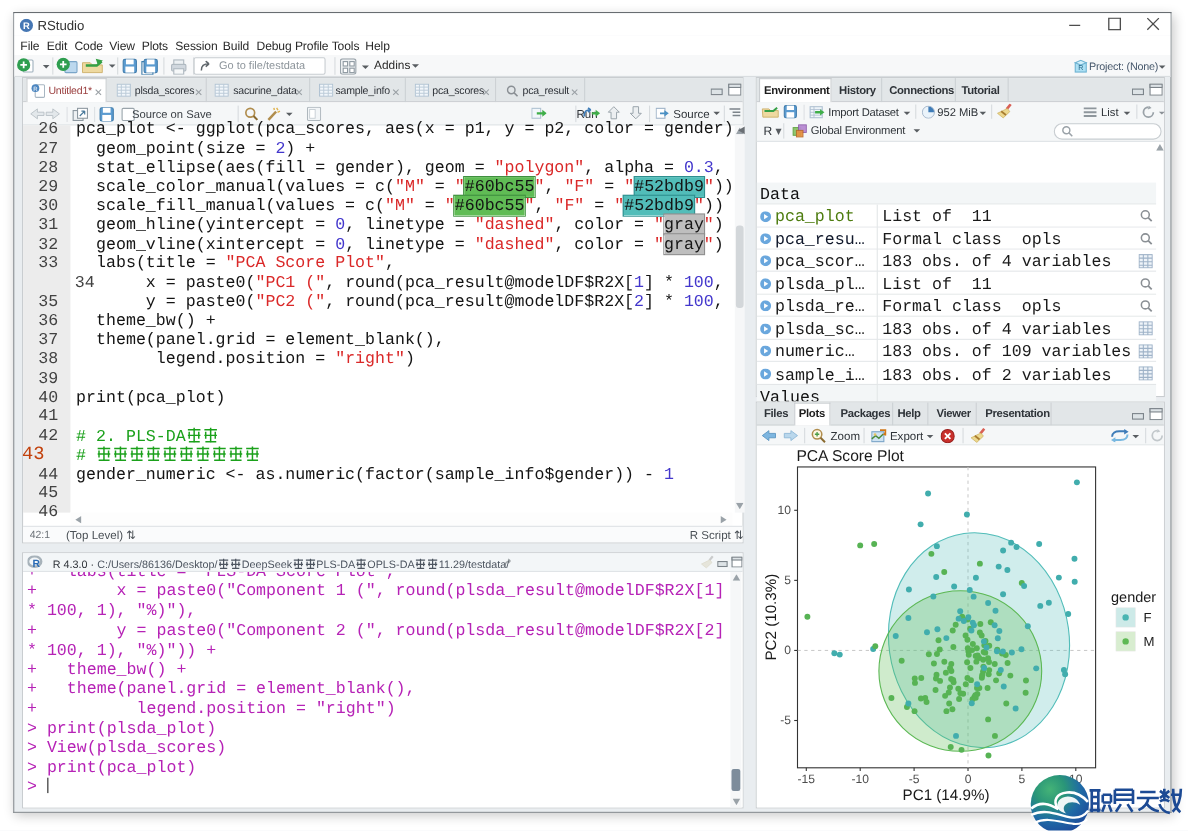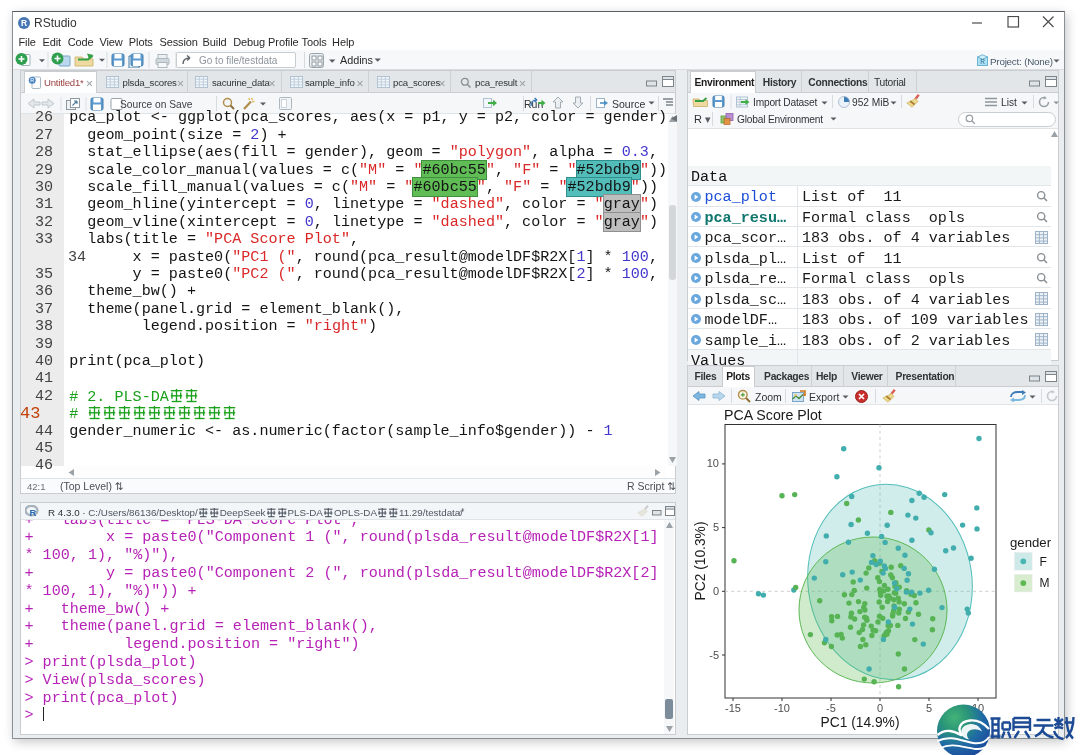--- a/index.html
+++ b/index.html
@@ -494,21 +494,21 @@
 <div class="abs" style="left:665px;top:699px;width:8px;height:20px;background:#7d8c9b;border-radius:2px;"></div>
 
 <div class="abs" style="left:687px;top:70px;width:372px;height:291px;background:#fff;border:1px solid #c9cdd0;"></div>
 <div class="abs" style="left:688px;top:71px;width:370px;height:22px;background:#e2e6e8;border-bottom:1px solid #c9cdd0;"></div>
 <div class="abs" style="left:689.5px;top:71px;width:66px;height:22px;background:#fff;border:1px solid #c9cdd0;border-bottom:none;"></div>
 <div class="abs sans" style="left:694.5px;top:77px;font-size:10.3px;font-weight:bold;letter-spacing:-0.3px;color:#1c1c1c;">Environment</div>
 <div class="abs sans" style="left:762.8px;top:77px;font-size:10.3px;font-weight:bold;letter-spacing:-0.3px;color:#2e3338;">History</div>
 <div class="abs" style="left:800.5px;top:71px;height:22px;border-left:1px solid #cdd1d4;"></div>
 <div class="abs sans" style="left:808.3px;top:77px;font-size:10.3px;font-weight:bold;letter-spacing:-0.3px;color:#2e3338;">Connections</div>
 <div class="abs" style="left:868px;top:71px;height:22px;border-left:1px solid #cdd1d4;"></div>
-<div class="abs sans" style="left:874px;top:77px;font-size:10.3px;font-weight:normal;letter-spacing:-0.3px;color:#2e3338;">Tutorial</div>
+<div class="abs sans" style="left:874px;top:77px;font-size:10.3px;font-weight:bold;letter-spacing:-0.3px;color:#2e3338;">Tutorial</div>
 <div class="abs" style="left:915.5px;top:71px;height:22px;border-left:1px solid #cdd1d4;"></div>
 <svg class="abs" style="left:1029px;top:76px" width="28" height="11">
     <rect x="0.5" y="5" width="10" height="5" fill="#dde3e6" stroke="#7c848a"></rect>
     <rect x="16.5" y="0.5" width="11" height="10" fill="#fff" stroke="#7c848a"></rect>
     <rect x="16.5" y="0.5" width="11" height="3" fill="#dde3e6" stroke="#7c848a"></rect>
   </svg>
 
 <div class="abs" style="left:688px;top:93px;width:370px;height:17px;background:#f5f7f8;"></div>
 <svg class="abs" style="left:692px;top:95px" width="240" height="14">
 <path d="M1 4 h6 l1.5 1.5 h7 v6 h-14 z" fill="#eed9a0" stroke="#ccae66" stroke-width="0.8"></path>
@@ -581,32 +581,32 @@
   </svg>
 <div class="abs" style="left:687px;top:128px;width:372px;height:233px;overflow:hidden;margin-top:37px;">
     <div class="abs" style="left:-687px;top:-128px;">
 <div style="position:absolute;left:688px;top:128.7px;width:363px;height:20.45px;background:#f3f6f7;border-bottom:1px solid #e3e6e8;"></div>
 <div style="position:absolute;left:691px;top:130.9px;font-family:'Liberation Mono',monospace;font-size:15.1px;color:#111;">Data</div>
 <div style="position:absolute;left:688px;top:149.1px;width:363px;height:20.45px;background:#fff;border-bottom:1px solid #e3e6e8;"></div>
 <svg style="position:absolute;left:690.5px;top:154.5px" width="10" height="10">
         <circle cx="5" cy="5" r="5" fill="#6aa7dd"></circle>
         <path d="M3.6 2.6 L7.4 5 L3.6 7.4 Z" fill="#fff"></path>
       </svg>
-<div style="position:absolute;left:704.5px;top:151.3px;font-family:'Liberation Mono',monospace;font-size:15.1px;color:#1d4ed8;">pca_plot</div>
+<div style="position:absolute;left:704.5px;top:151.3px;font-family:'Liberation Mono',monospace;font-size:15.1px;color:#4d7c0f;">pca_plot</div>
 <div style="position:absolute;left:802px;top:151.3px;font-family:'Liberation Mono',monospace;font-size:15.1px;color:#1a1a1a;white-space:pre;">List of  11</div>
 <svg style="position:absolute;left:1036px;top:153.1px" width="13" height="13" viewBox="0 0 13 13">
         <circle cx="5.2" cy="5.2" r="3.6" fill="none" stroke="#8a8f94" stroke-width="1.4"></circle>
         <path d="M7.8 7.8 L11 11" stroke="#8a8f94" stroke-width="1.6"></path>
       </svg>
 <div style="position:absolute;left:688px;top:169.6px;width:363px;height:20.45px;background:#fff;border-bottom:1px solid #e3e6e8;"></div>
 <svg style="position:absolute;left:690.5px;top:175.0px" width="10" height="10">
         <circle cx="5" cy="5" r="5" fill="#6aa7dd"></circle>
         <path d="M3.6 2.6 L7.4 5 L3.6 7.4 Z" fill="#fff"></path>
       </svg>
-<div style="position:absolute;left:704.5px;top:171.8px;font-family:'Liberation Mono',monospace;font-size:15.1px;color:#0f766e;font-weight:bold;">pca_resu…</div>
+<div style="position:absolute;left:704.5px;top:171.8px;font-family:'Liberation Mono',monospace;font-size:15.1px;color:#0f172a;">pca_resu…</div>
 <div style="position:absolute;left:802px;top:171.8px;font-family:'Liberation Mono',monospace;font-size:15.1px;color:#1a1a1a;white-space:pre;">Formal class  opls</div>
 <svg style="position:absolute;left:1036px;top:173.6px" width="13" height="13" viewBox="0 0 13 13">
         <circle cx="5.2" cy="5.2" r="3.6" fill="none" stroke="#8a8f94" stroke-width="1.4"></circle>
         <path d="M7.8 7.8 L11 11" stroke="#8a8f94" stroke-width="1.6"></path>
       </svg>
 <div style="position:absolute;left:688px;top:190.0px;width:363px;height:20.45px;background:#fff;border-bottom:1px solid #e3e6e8;"></div>
 <svg style="position:absolute;left:690.5px;top:195.4px" width="10" height="10">
         <circle cx="5" cy="5" r="5" fill="#6aa7dd"></circle>
         <path d="M3.6 2.6 L7.4 5 L3.6 7.4 Z" fill="#fff"></path>
       </svg>
@@ -647,21 +647,21 @@
 <div style="position:absolute;left:802px;top:253.6px;font-family:'Liberation Mono',monospace;font-size:15.1px;color:#1a1a1a;white-space:pre;">183 obs. of 4 variables</div>
 <svg style="position:absolute;left:1035px;top:255.4px" width="13" height="13" viewBox="0 0 13 13">
         <rect x="0.5" y="0.5" width="12" height="12" fill="#eef3f8" stroke="#9fb3c8"></rect>
         <path d="M0.5 3.7 H12.5 M0.5 6.9 H12.5 M0.5 10.1 H12.5 M4.4 0.5 V12.5 M8.5 0.5 V12.5" stroke="#9fb3c8" stroke-width="1"></path>
       </svg>
 <div style="position:absolute;left:688px;top:271.9px;width:363px;height:20.45px;background:#fff;border-bottom:1px solid #e3e6e8;"></div>
 <svg style="position:absolute;left:690.5px;top:277.2px" width="10" height="10">
         <circle cx="5" cy="5" r="5" fill="#6aa7dd"></circle>
         <path d="M3.6 2.6 L7.4 5 L3.6 7.4 Z" fill="#fff"></path>
       </svg>
-<div style="position:absolute;left:704.5px;top:274.1px;font-family:'Liberation Mono',monospace;font-size:15.1px;color:#1a1a1a;">modelDF…</div>
+<div style="position:absolute;left:704.5px;top:274.1px;font-family:'Liberation Mono',monospace;font-size:15.1px;color:#1a1a1a;">numeric…</div>
 <div style="position:absolute;left:802px;top:274.1px;font-family:'Liberation Mono',monospace;font-size:15.1px;color:#1a1a1a;white-space:pre;">183 obs. of 109 variables</div>
 <svg style="position:absolute;left:1035px;top:275.9px" width="13" height="13" viewBox="0 0 13 13">
         <rect x="0.5" y="0.5" width="12" height="12" fill="#eef3f8" stroke="#9fb3c8"></rect>
         <path d="M0.5 3.7 H12.5 M0.5 6.9 H12.5 M0.5 10.1 H12.5 M4.4 0.5 V12.5 M8.5 0.5 V12.5" stroke="#9fb3c8" stroke-width="1"></path>
       </svg>
 <div style="position:absolute;left:688px;top:292.3px;width:363px;height:20.45px;background:#fff;border-bottom:1px solid #e3e6e8;"></div>
 <svg style="position:absolute;left:690.5px;top:297.7px" width="10" height="10">
         <circle cx="5" cy="5" r="5" fill="#6aa7dd"></circle>
         <path d="M3.6 2.6 L7.4 5 L3.6 7.4 Z" fill="#fff"></path>
       </svg>

